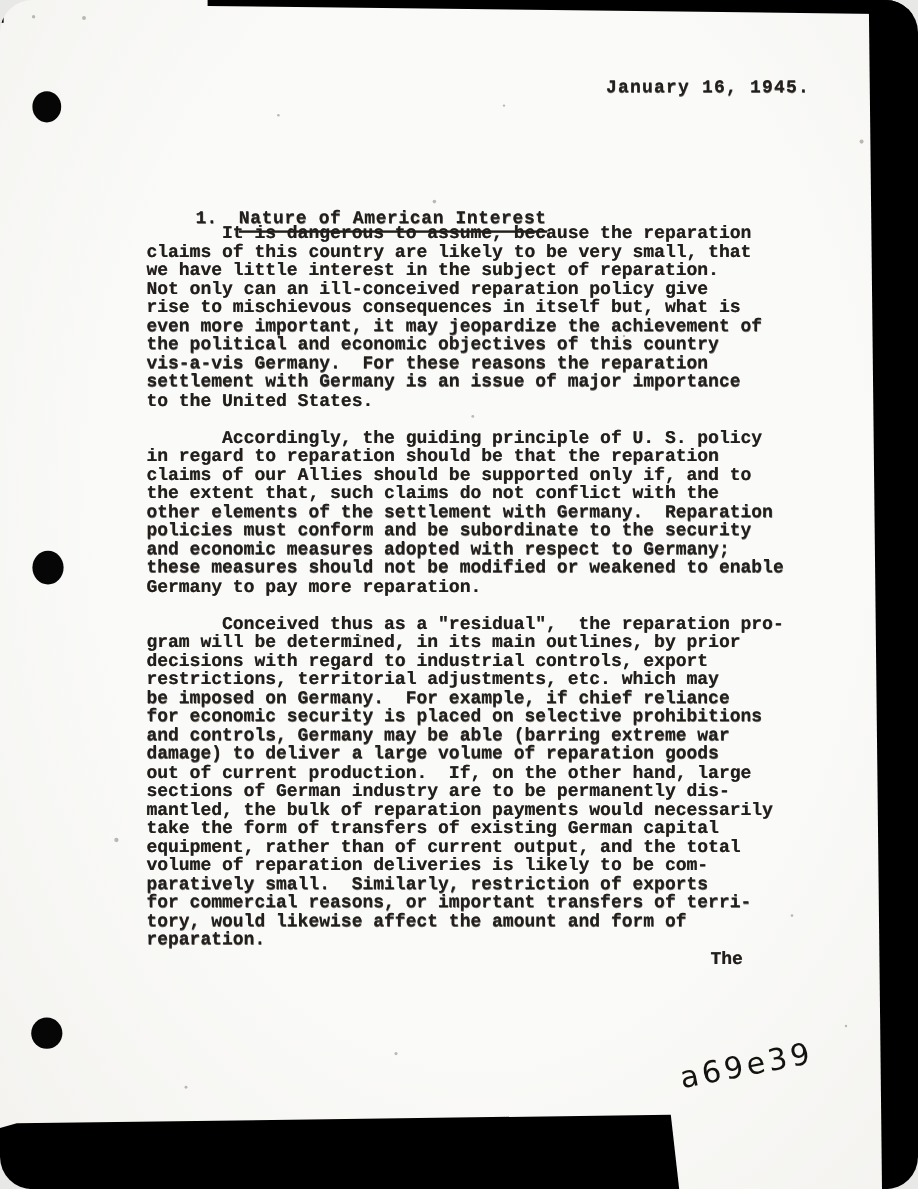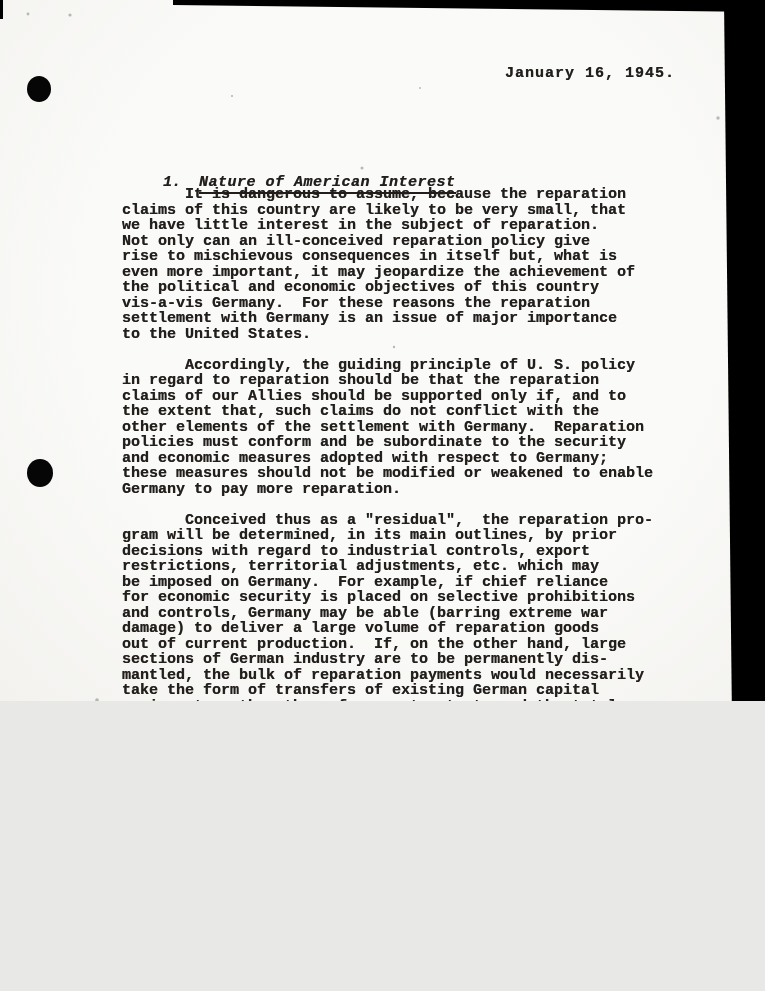--- a/index.html
+++ b/index.html
@@ -1,53 +1,54 @@
 <!DOCTYPE html>
 <html><head>
 <meta charset="utf-8">
 <style>
   html, body { margin: 0; padding: 0; background: #e8e8e6; }
   .page {
     position: relative;
     width: 765px;
-    height: 701px;
+    height: 991px;
     overflow: hidden;
     background: radial-gradient(ellipse at 52% 42%, #fafaf8 55%, #f3f2ef 100%);
     font-family: "Liberation Mono", monospace;
     color: #211e1b;
+    border-radius: 27px;
   }
   .artifacts { position: absolute; left: 0; top: 0; width: 765px; height: 991px; }
   .typed {
     font-weight: 700;
     text-shadow: 0.25px 0.25px 0 rgba(33,30,27,0.6), -0.2px 0.15px 0.3px rgba(33,30,27,0.3);
   }
   .date-line {
     position: absolute; left: 505px; top: 65px;
     font-size: 15px; letter-spacing: 1px; white-space: pre;
   }
   .doc-title {
     position: absolute; left: 137px; top: 112px;
     font-size: 15px; white-space: pre;
     border-bottom: 2px solid #211e1b; padding-bottom: 1px;
   }
   .section-heading {
     position: absolute; left: 127px; top: 157px;
-    font-size: 15px; white-space: pre; font-style: italic;
+    font-size: 15px; white-space: pre;
   }
   .section-heading .sec-num { display: inline-block; margin-right: 18px; }
   .section-heading .sec-text {
     display: inline-block; letter-spacing: 0.5px;
     border-bottom: 2px solid #211e1b; padding-bottom: 1px;
   }
   .body-text {
     position: absolute; left: 122px; top: 187px;
     font-size: 15px; line-height: 15.5px;
   }
   .para { white-space: pre; margin: 0 0 15.5px 0; }
-  .catchword { position: absolute; left: 610px; top: 791px; font-size: 15px; }
+  .catchword { position: absolute; left: 592px; top: 791px; font-size: 15px; }
   .handwritten {
     position: absolute; left: 567px; top: 884px;
     font-family: "DejaVu Sans", sans-serif;
     font-size: 25px; letter-spacing: 3px; color: #14120f;
     transform: rotate(-11deg); transform-origin: left center;
   }
 </style>
 </head>
 <body>
 

